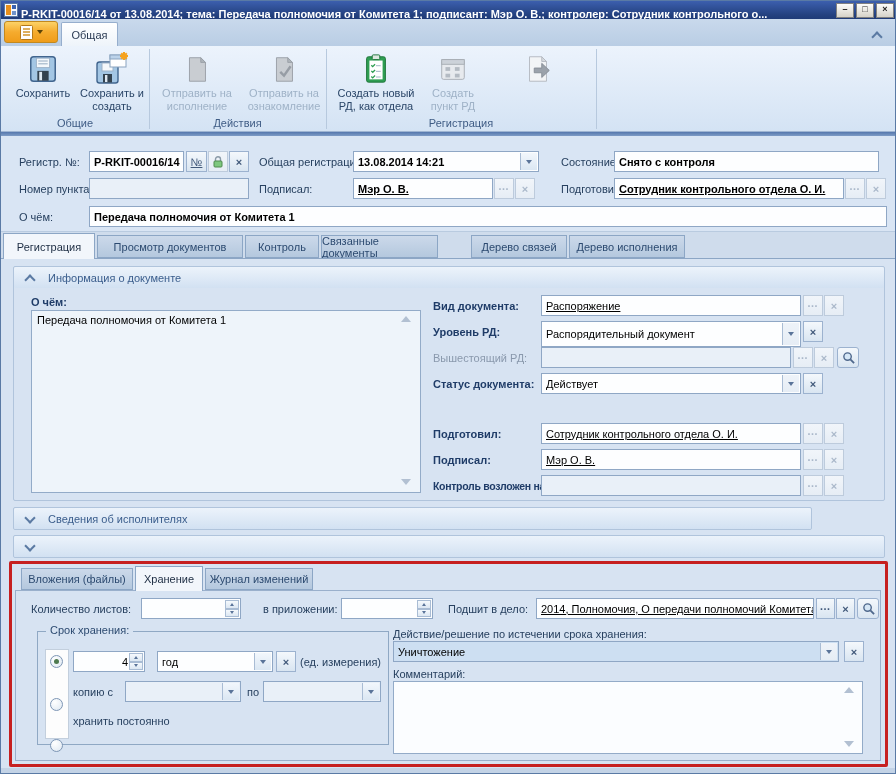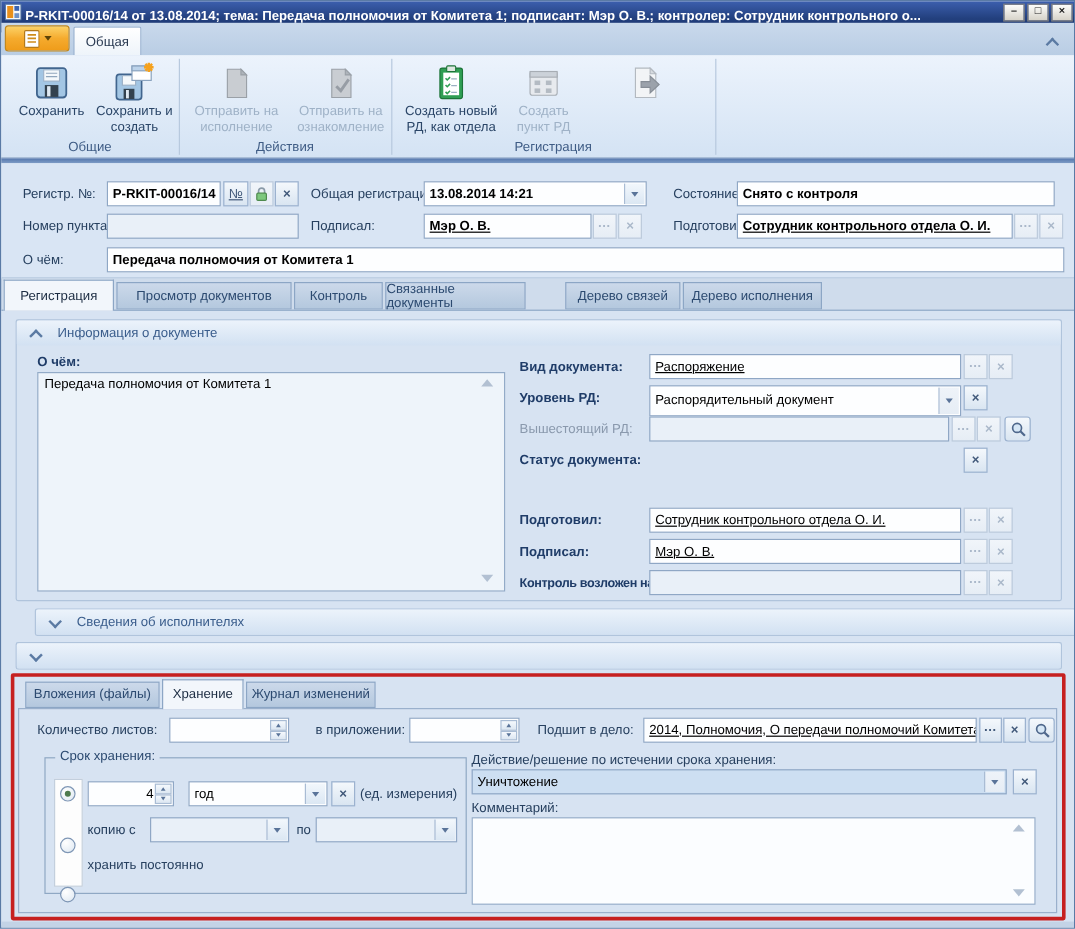--- a/index.html
+++ b/index.html
@@ -306,20 +306,26 @@
       <span class="x">×</span>
     </div>
   <div class="abs mini" style="left:836px;top:346px;width:22px;height:21px;border-radius:3px">
     <svg width="13" height="13" viewBox="0 0 14 14">
       <circle cx="6" cy="6" r="4" fill="#d6e7f6" stroke="#4f688c" stroke-width="1.5"></circle>
       <line x1="9" y1="9" x2="13" y2="13" stroke="#4f688c" stroke-width="2"></line>
     </svg>
   </div>
 
   <div class="abs lbl bold" style="left:432px;top:377px">Статус документа:</div>
+  <div class="abs field" style="left:540px;top:372px;width:260px;height:21px;padding-right:20px">
+    <span>Действует</span>
+    <span class="combo-arr pale">
+        <span class="tri-d"></span>
+      </span>
+  </div>
   <div class="abs mini" style="left:802px;top:372px;width:20px;height:21px">
       <span class="x">×</span>
     </div>
 
   <div class="abs lbl bold" style="left:432px;top:427px">Подготовил:</div>
   <div class="abs field link" style="left:540px;top:422px;width:260px;height:21px">Сотрудник контрольного отдела О. И.</div>
   <div class="abs mini pale" style="left:802px;top:422px;width:20px;height:21px">
       <span class="dots">…</span>
     </div>
   <div class="abs mini pale" style="left:823px;top:422px;width:20px;height:21px">
@@ -337,21 +343,21 @@
 
   <div class="abs lbl bold" style="left:432px;top:479px;font-size:10.5px;letter-spacing:-0.3px">Контроль возложен на:</div>
   <div class="abs field dim" style="left:540px;top:474px;width:260px;height:21px"></div>
   <div class="abs mini pale" style="left:802px;top:474px;width:20px;height:21px">
       <span class="dots">…</span>
     </div>
   <div class="abs mini pale" style="left:823px;top:474px;width:20px;height:21px">
       <span class="x">×</span>
     </div>
 
-  <div class="abs secbox" style="left:28px;top:506px;width:868px;height:23px">
+  <div class="abs secbox" style="left:12px;top:506px;width:799px;height:23px">
     <div class="sechdr" style="height:21px">
       <span class="chv down" style="margin-left:12px"></span>
       <span style="margin-left:14px">Сведения об исполнителях</span>
     </div>
   </div>
   <div class="abs secbox" style="left:12px;top:534px;width:872px;height:23px">
     <div class="sechdr" style="height:21px">
       <span class="chv down" style="margin-left:12px"></span>
     </div>
   </div>

